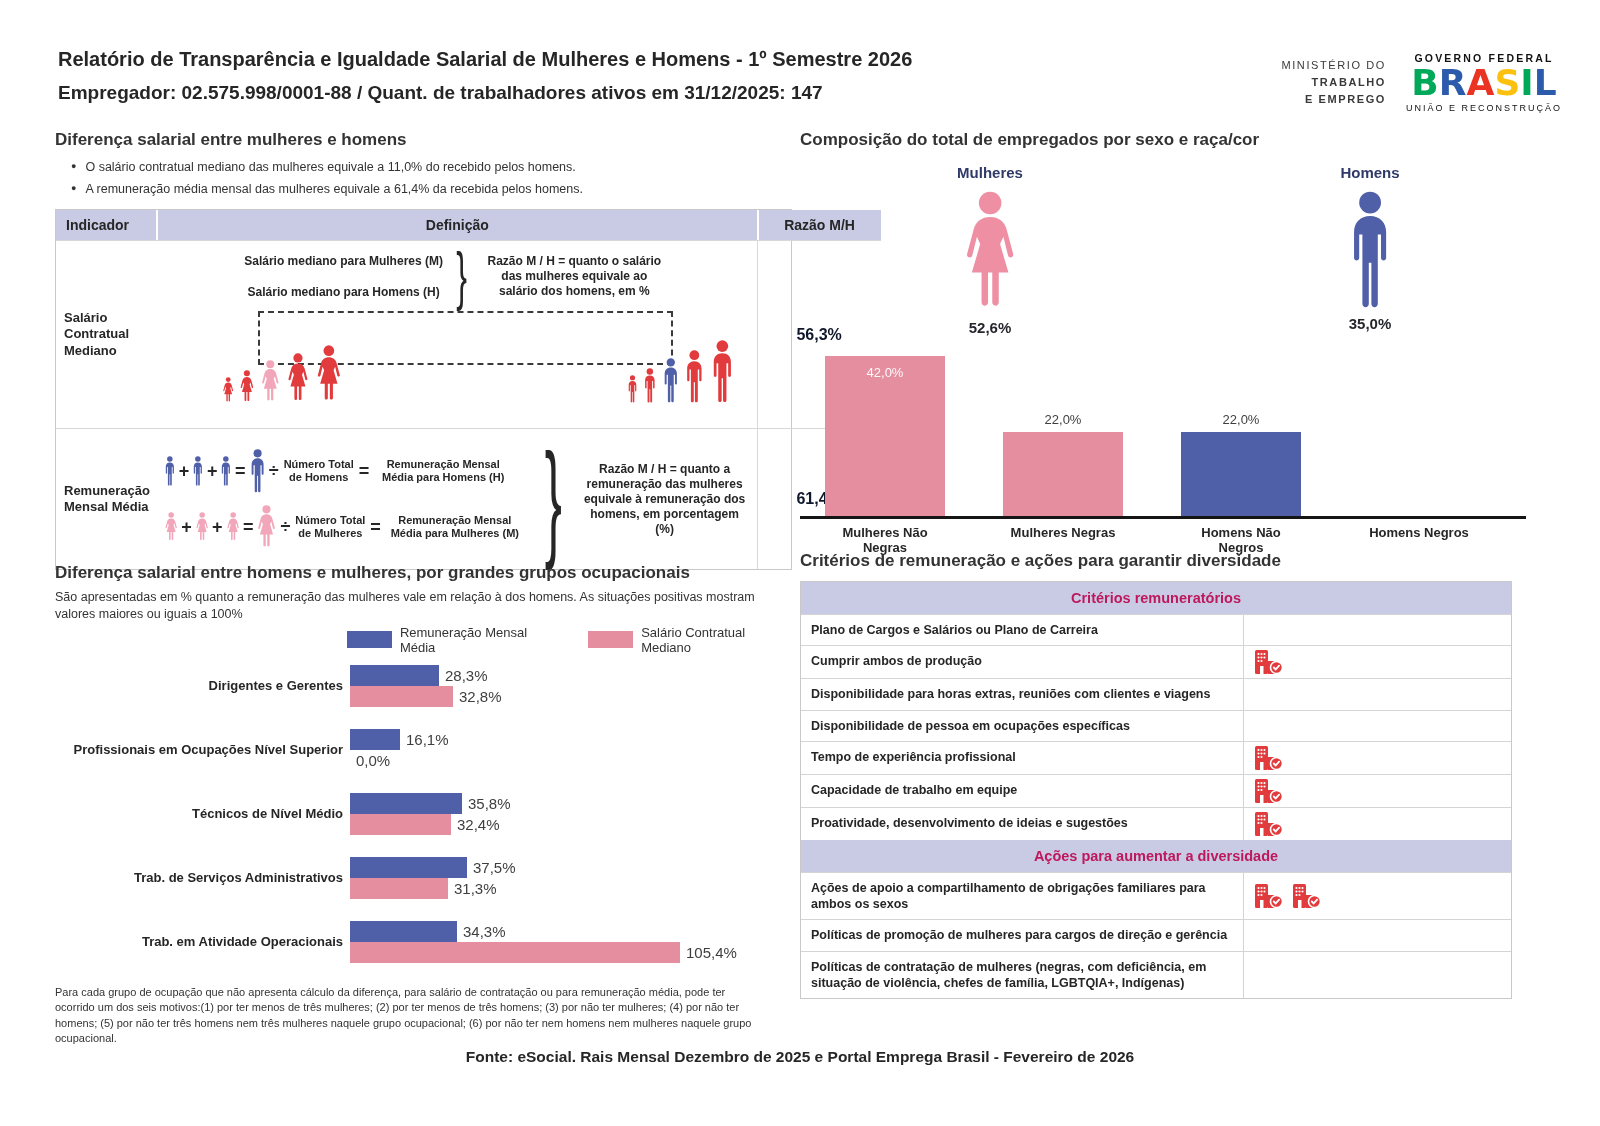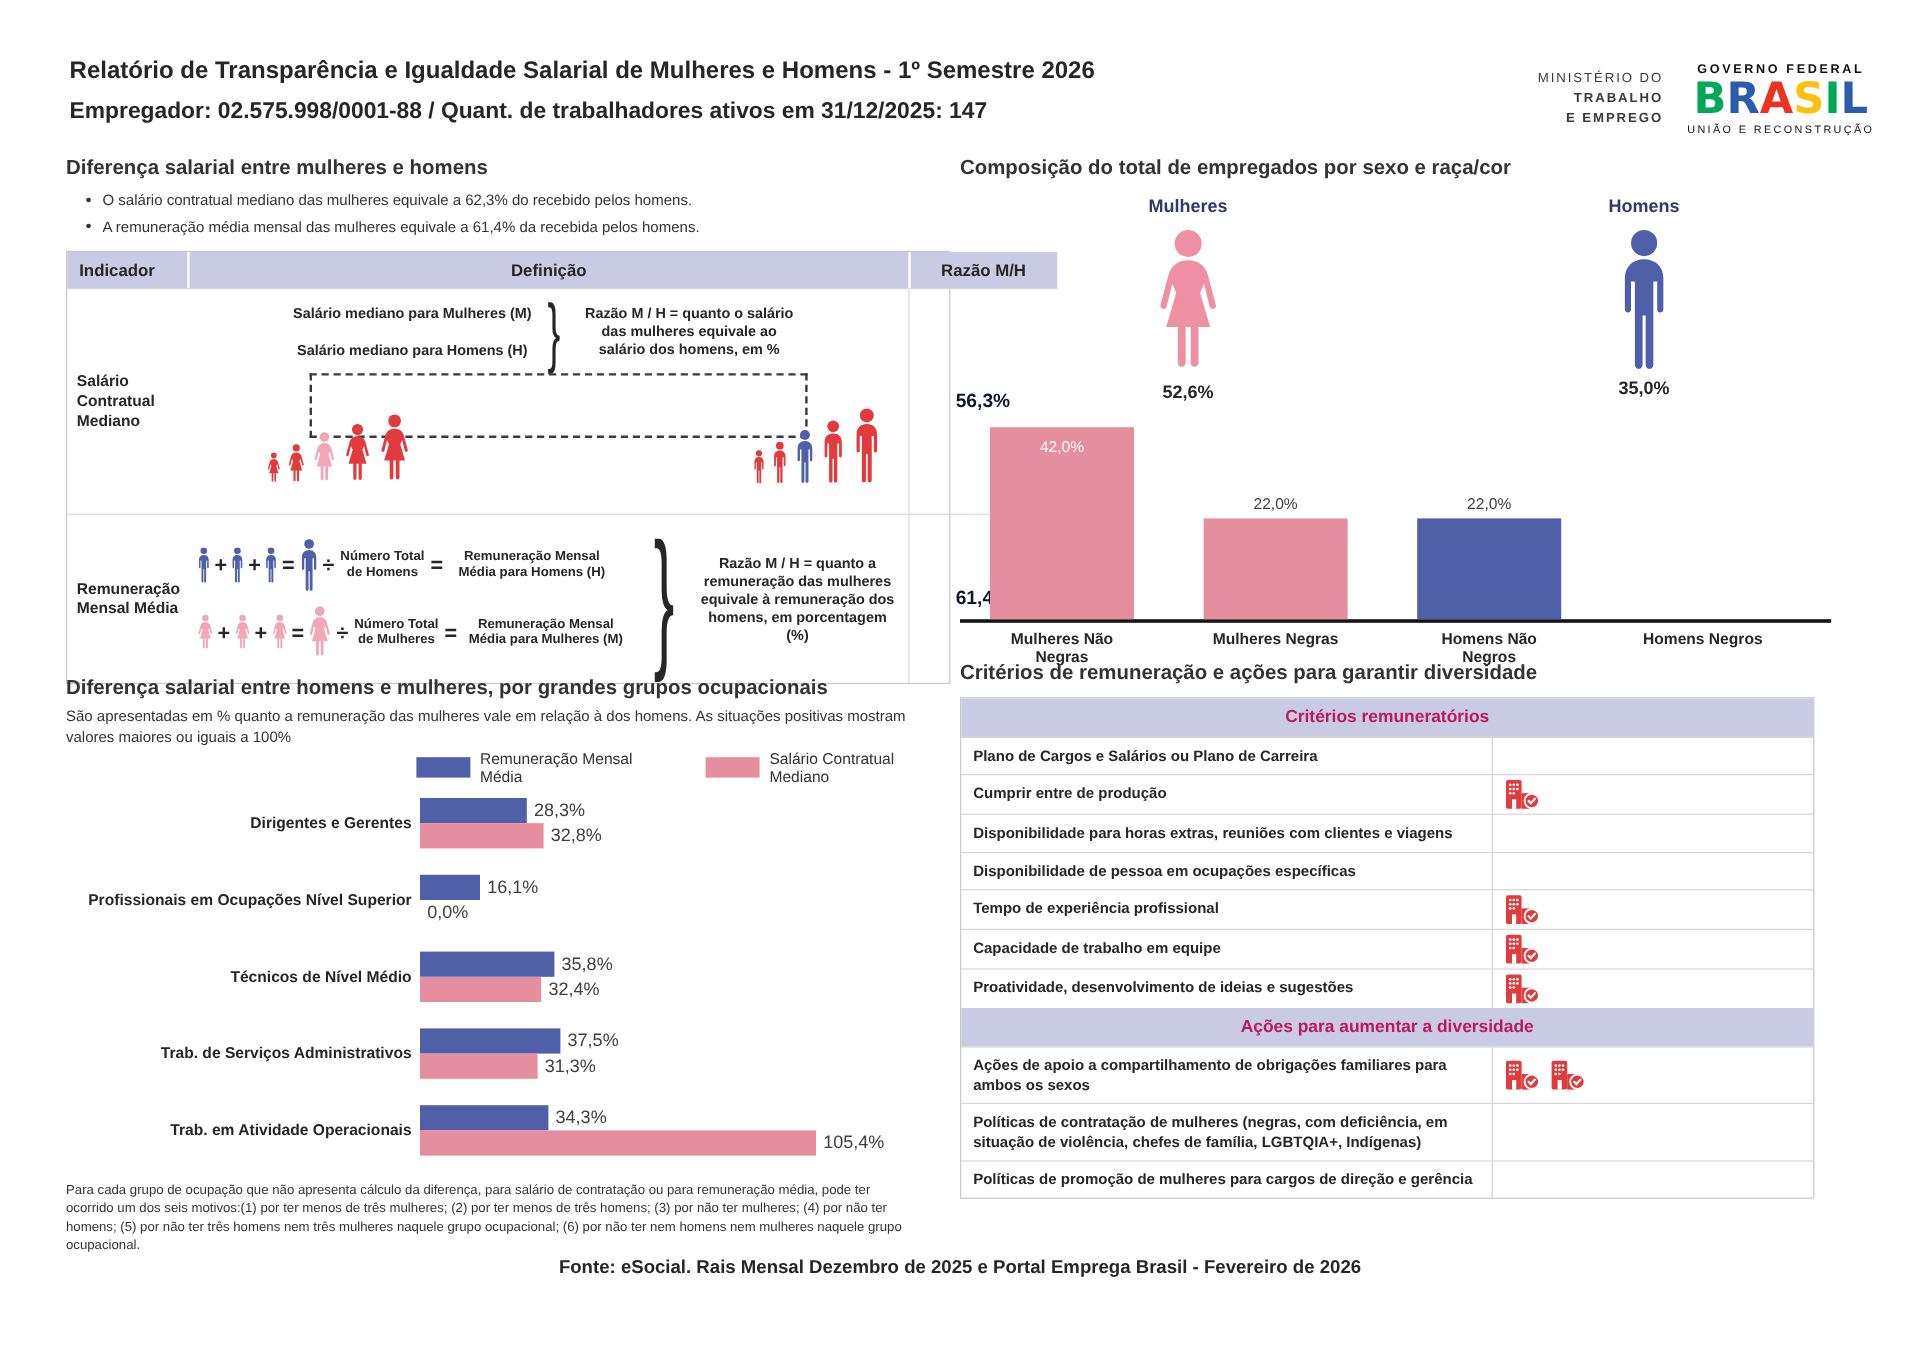--- a/index.html
+++ b/index.html
@@ -105,21 +105,21 @@
     <div class="gov">
       <div class="gtop">GOVERNO FEDERAL</div>
       <div class="gname"><span style="color: rgb(0, 168, 89);">B</span><span style="color: rgb(45, 91, 171);">R</span><span style="color: rgb(234, 51, 35);">A</span><span style="color: rgb(252, 193, 15);">S</span><span style="color: rgb(0, 168, 89);">I</span><span style="color: rgb(45, 91, 171);">L</span></div>
       <div class="gbottom">UNIÃO E RECONSTRUÇÃO</div>
     </div>
   </div>
 
   <div class="left-top">
     <p class="sec-title">Diferença salarial entre mulheres e homens</p>
     <div class="bullets">
-      <div class="bl"><span class="dot">●</span><span>O salário contratual mediano das mulheres equivale a 62,3% do recebido pelos homens.</span></div>
+      <div class="bl"><span class="dot">●</span><span>O salário contratual mediano das mulheres equivale a 11,0% do recebido pelos homens.</span></div>
       <div class="bl"><span class="dot">●</span><span>A remuneração média mensal das mulheres equivale a 61,4% da recebida pelos homens.</span></div>
     </div>
 
     <div class="ind-table">
       <div class="ind-head">Indicador</div>
       <div class="ind-head c">Definição</div>
       <div class="ind-head c">Razão M/H</div>
 
       <div class="ind-cell ind-name" style="height:175px;">Salário Contratual Mediano</div>
       <div class="ind-cell">
@@ -413,21 +413,21 @@
 
   <div class="crit">
     <p class="sec-title">Critérios de remuneração e ações para garantir diversidade</p>
     <div class="crit-table" id="crit-table">
         <div class="band">Critérios remuneratórios</div>
         <div class="crit-row">
           <div class="crit-label">Plano de Cargos e Salários ou Plano de Carreira</div>
           <div class="crit-icons"></div>
         </div>
         <div class="crit-row">
-          <div class="crit-label">Cumprir entre de produção</div>
+          <div class="crit-label">Cumprir ambos de produção</div>
           <div class="crit-icons">
             <svg width="30" height="26" viewBox="0 0 30 26">
               <rect x="1" y="1" width="13" height="24" rx="1.5" fill="#e23b3e"></rect>
               <g fill="#fff">
                 <circle cx="4.5" cy="5" r="1.1"></circle>
                 <circle cx="7.5" cy="5" r="1.1"></circle>
                 <circle cx="10.5" cy="5" r="1.1"></circle>
                 <circle cx="4.5" cy="8.5" r="1.1"></circle>
                 <circle cx="7.5" cy="8.5" r="1.1"></circle>
                 <circle cx="10.5" cy="8.5" r="1.1"></circle>
@@ -549,24 +549,24 @@
                 <circle cx="7.5" cy="12" r="1.1"></circle>
                 <rect x="6" y="17" width="3.5" height="8"></rect>
               </g>
               <rect x="14" y="12" width="7" height="13" fill="#e23b3e"></rect>
               <circle cx="22.5" cy="18.5" r="6" fill="#e23b3e" stroke="#fff" stroke-width="1.6"></circle>
               <path d="M19.8 18.5l1.9 1.9 3.4-3.8" stroke="#fff" stroke-width="1.8" fill="none" stroke-linecap="round"></path>
             </svg>
           </div>
         </div>
         <div class="crit-row">
+          <div class="crit-label">Políticas de promoção de mulheres para cargos de direção e gerência</div>
+          <div class="crit-icons"></div>
+        </div>
+        <div class="crit-row">
           <div class="crit-label">Políticas de contratação de mulheres (negras, com deficiência, em situação de violência, chefes de família, LGBTQIA+, Indígenas)</div>
           <div class="crit-icons"></div>
         </div>
-        <div class="crit-row">
-          <div class="crit-label">Políticas de promoção de mulheres para cargos de direção e gerência</div>
-          <div class="crit-icons"></div>
-        </div>
       </div>
   </div>
 
   <div class="footer">Fonte: eSocial. Rais Mensal Dezembro de 2025 e Portal Emprega Brasil - Fevereiro de 2026</div>
 </div>
 
 </body></html>

